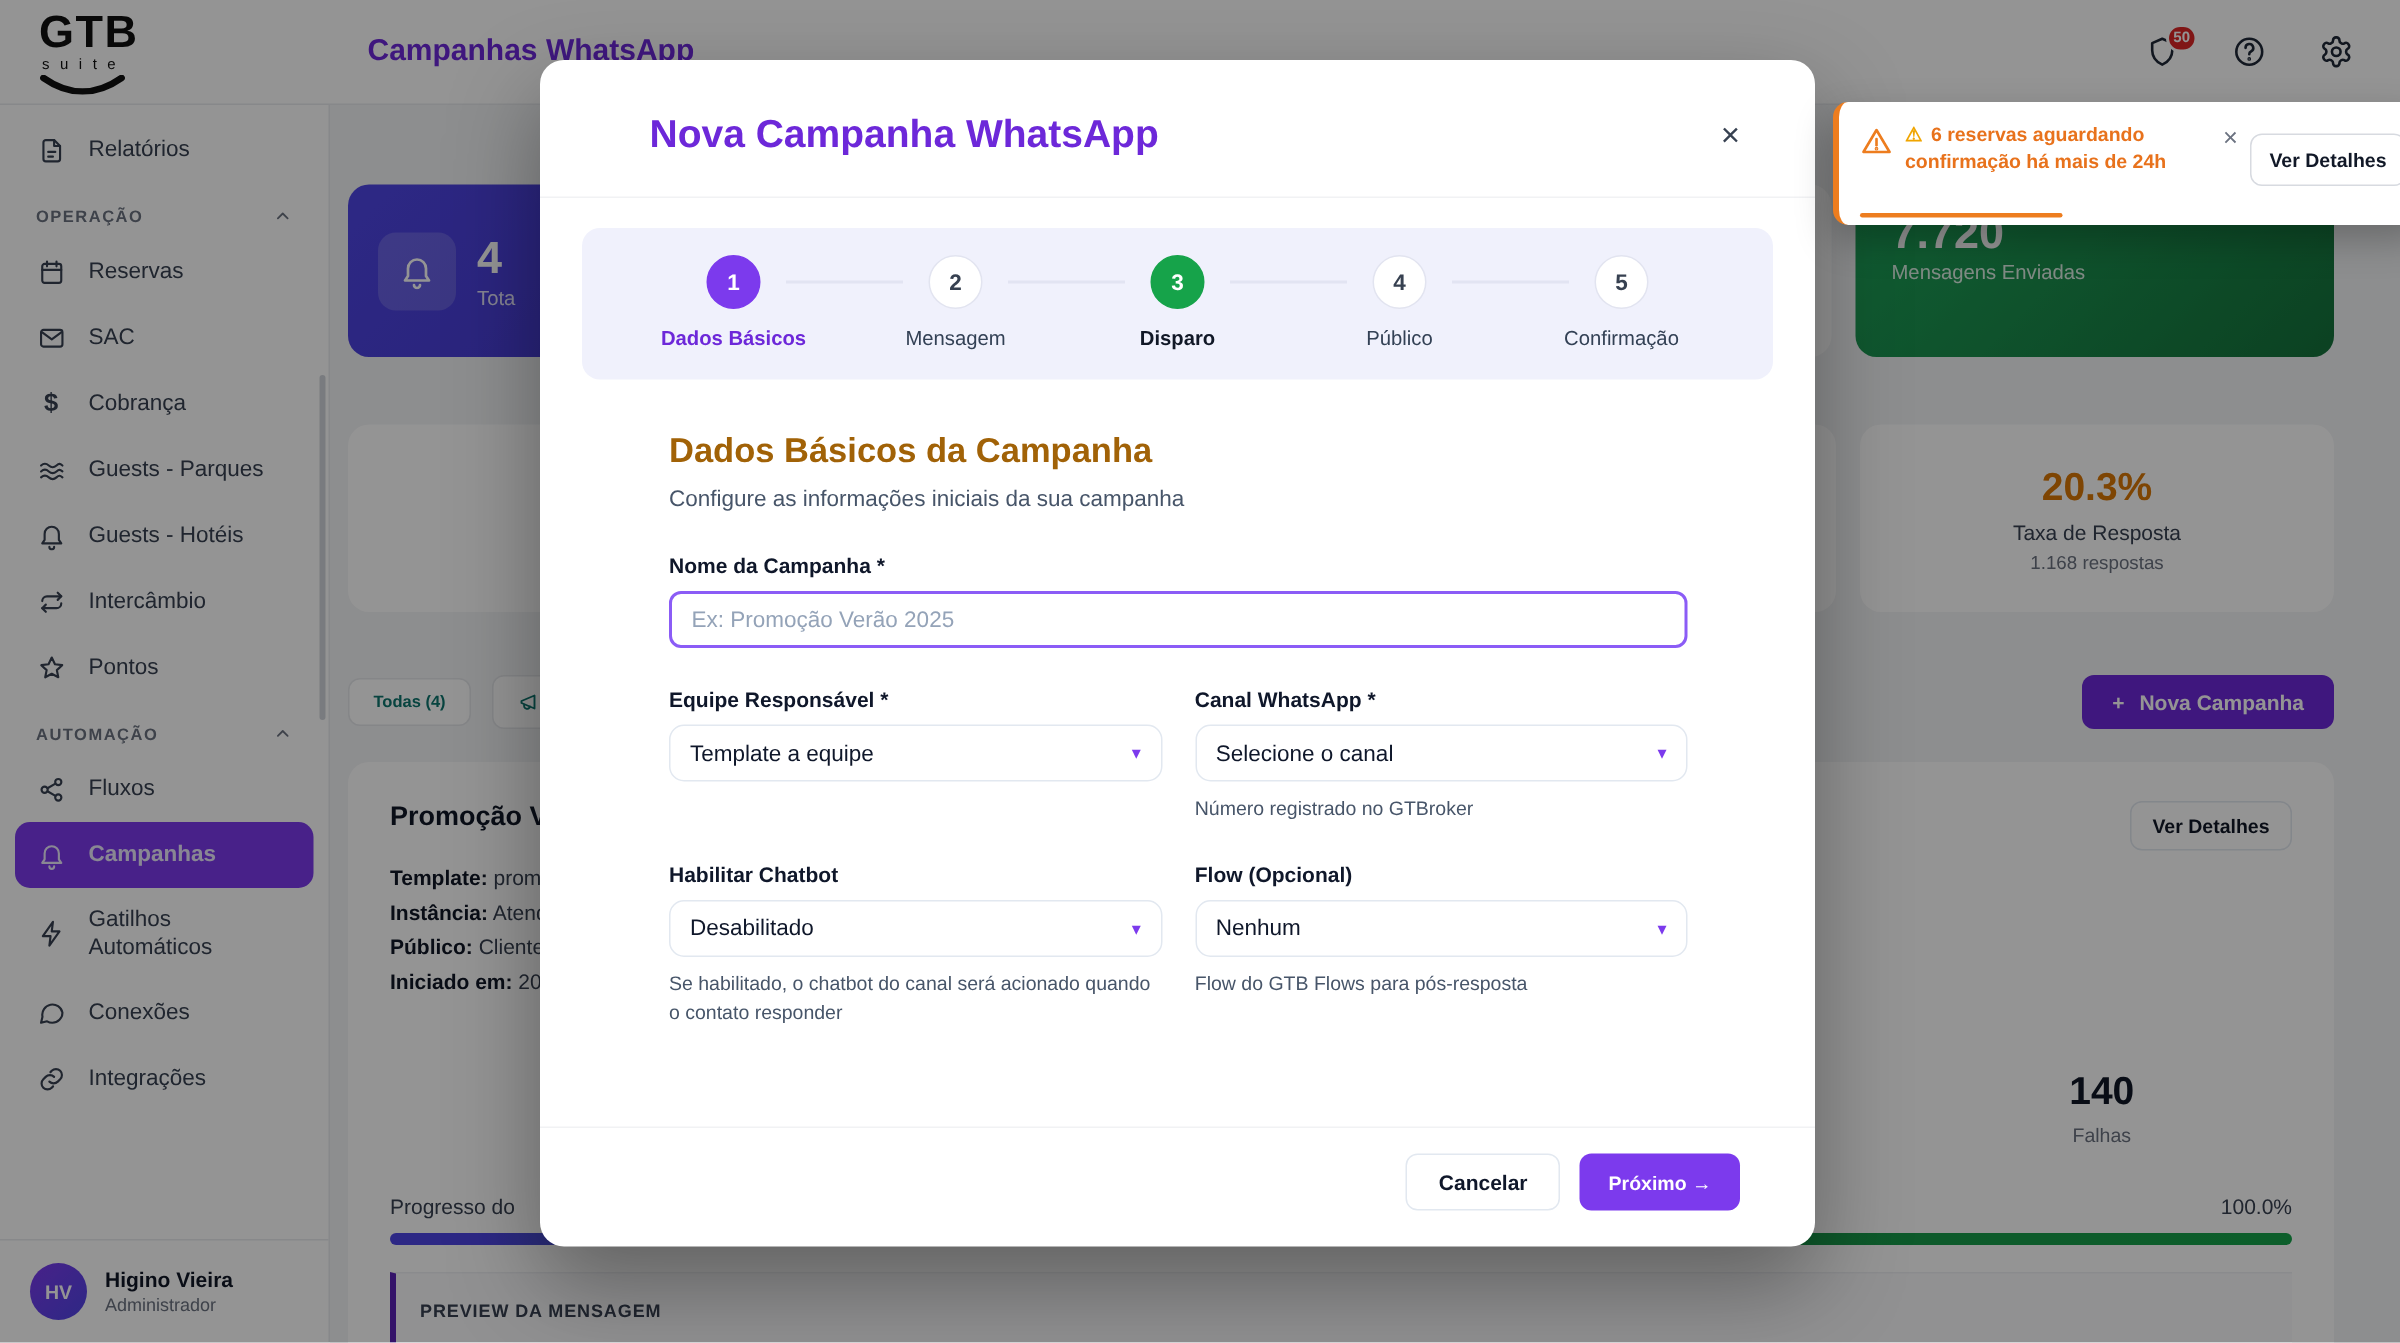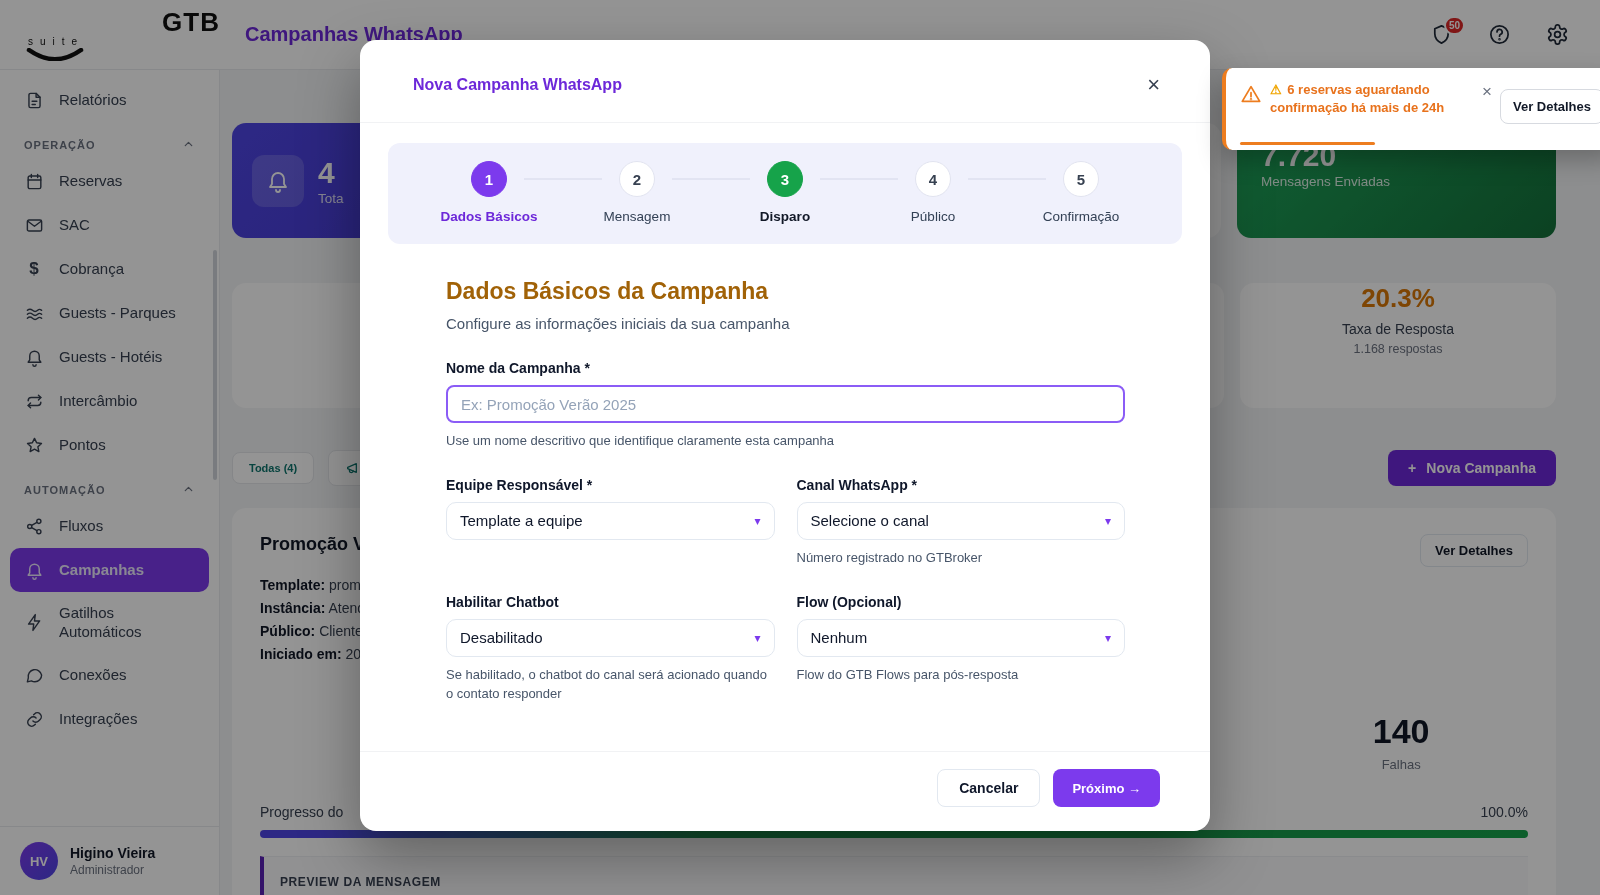--- a/index.html
+++ b/index.html
@@ -3,21 +3,21 @@
 <meta charset="utf-8">
 <style>
   * { margin:0; padding:0; box-sizing:border-box; }
   html,body { width:1600px; height:895px; }
   body { font-family:"Liberation Sans", sans-serif; background:#F3F4F6; }
   .screen { position:relative; width:1600px; height:895px; overflow:hidden; background:#F3F4F6; }
 
   
   .topbar { position:absolute; left:0; top:0; width:1600px; height:70px; background:#fff; border-bottom:1px solid #E8EAEE; display:flex; align-items:center; z-index:10; }
   .logo-wrap { width:220px; padding-left:26px; display:flex; flex-direction:column; }
-  .logo-name { font-size:26px; font-weight:800; letter-spacing:1px; color:#111; line-height:1;text-align:right; }
+  .logo-name { font-size:30px; font-weight:800; letter-spacing:1px; color:#111; line-height:1; }
   .logo-sub { font-size:10px; letter-spacing:7px; color:#111; margin:1px 0 0 2px; }
   .logo-swoosh { margin-top:1px; }
   .page-title { margin-left:25px; font-size:20px; font-weight:700; color:#6D28D9; }
   .topbar-icons { margin-left:auto; margin-right:30px; display:flex; align-items:center; gap:34px; }
   .tb-icon { position:relative; width:24px; height:24px; color:#1F2937; cursor:pointer; }
   .badge { position:absolute; top:-7px; right:-11px; min-width:19px; height:19px; padding:0 3px; background:#DC2626; border:2px solid #fff; border-radius:10px; color:#fff; font-size:10px; font-weight:700; display:flex; align-items:center; justify-content:center; }
 
   
   .sidebar { position:absolute; left:0; top:70px; width:220px; height:825px; background:#fff; border-right:1px solid #E8EAEE; z-index:10; display:flex; flex-direction:column; }
   .nav { padding:8px 10px 0 10px; }
@@ -36,37 +36,37 @@
   .main { position:absolute; left:220px; top:70px; width:1380px; height:825px; padding:53px 44px 0 12px; }
   .stats-row1 { display:grid; grid-template-columns:repeat(4,1fr); gap:16px; height:115px; }
   .scard { border-radius:14px; background:#fff; }
   .scard.purple { background:linear-gradient(135deg,#4F46E5,#4338CA); display:flex; align-items:center; gap:14px; padding:18px 20px; }
   .scard.green { background:linear-gradient(135deg,#1EA45A,#15713B); padding:16px 24px; }
   .iconbox { width:52px; height:52px; border-radius:12px; background:rgba(255,255,255,.16); display:flex; align-items:center; justify-content:center; color:#fff; }
   .sval { font-size:30px; font-weight:800; color:#fff; line-height:1.1; }
   .slab { font-size:13.5px; color:rgba(255,255,255,.85); margin-top:2px; }
   .stats-row2 { display:grid; grid-template-columns:1fr 316px 316px; gap:16px; height:125px; margin-top:45px; }
   .rcard { border-radius:14px; background:#fff; }
-  .rcard.resp { display:flex; flex-direction:column; align-items:center; justify-content:flex-start; }
+  .rcard.resp { display:flex; flex-direction:column; align-items:center; justify-content:center; }
   .resp-val { font-size:26px; font-weight:800; color:#D97706; }
   .resp-lab { font-size:14px; color:#374151; margin-top:7px; }
   .resp-sub { font-size:12.5px; color:#6B7280; margin-top:5px; }
   .filter-row { margin-top:42px; display:flex; align-items:center; gap:14px; }
   .chip { display:flex; align-items:center; gap:8px; background:#fff; border:1px solid #E5E7EB; border-radius:8px; padding:9px 16px; font-size:11px; font-weight:600; color:#0f766e; cursor:pointer; }
   .chip.cut { width:92px; overflow:hidden; white-space:nowrap; }
   .btn-newcamp { margin-left:auto; display:flex; align-items:center; gap:10px; background:#6D28D9; color:#fff; border:none; border-radius:8px; padding:10px 20px; font-size:14px; font-weight:600; cursor:pointer; font-family:inherit; }
   .campaign-card { margin-top:22px; background:#fff; border-radius:14px; padding:26px 28px; min-height:430px; }
   .cc-top { display:flex; align-items:flex-start; justify-content:space-between; }
   .cc-title { font-size:18px; font-weight:800; color:#111827; }
   .btn-details { background:#fff; border:1px solid #E2E8F0; border-radius:8px; padding:8px 14px; font-size:13px; font-weight:600; color:#111827; cursor:pointer; font-family:inherit; }
   .cc-meta { margin-top:10px; display:flex; flex-direction:column; gap:7px; font-size:14px; color:#374151; }
   .cc-meta b { color:#111827; }
   .cc-stats { display:flex; margin-top:50px; }
   .cc-col { flex:1; text-align:center; }
-  .cc-val { font-size:34px; font-weight:800; color:#111827; }
+  .cc-val { font-size:26px; font-weight:800; color:#111827; }
   .cc-val.orange { color:#D97706; }
   .cc-lab { font-size:13px; color:#6B7280; margin-top:6px; }
   .cc-progrow { display:flex; justify-content:space-between; margin-top:32px; font-size:14px; color:#374151; }
   .cc-bar { margin-top:10px; height:8px; border-radius:4px; background:linear-gradient(90deg,#4F46E5 0%,#4F46E5 5%,#1D8A4C 35%,#16A34A 100%); }
   .cc-preview { margin-top:18px; background:#FAFAFC; border-left:4px solid #5B21B6; border-top:1px solid #EEF0F3; padding:18px 16px 40px 16px; }
   .cc-preview-lab { font-size:12px; font-weight:700; letter-spacing:.6px; color:#374151; }
 
   
   .overlay { position:absolute; inset:0; background:rgba(0,0,0,.42); z-index:40; }
 
@@ -75,21 +75,21 @@
   .toast-tri { color:#ED7D1F; flex:none; margin-top:2px; }
   .toast-text { flex:1; font-size:13px; font-weight:600; color:#E8721C; line-height:1.4; }
   .toast-emoji { color:#F0A500; margin-right:2px; }
   .toast-close { flex:none; color:#6B7280; font-size:17px; line-height:1; cursor:pointer; margin-top:2px; }
   .toast-btn { flex:none; background:#fff; border:1px solid #D7DAE0; border-radius:8px; padding:9px 12px; font-size:13px; font-weight:600; color:#111827; cursor:pointer; font-family:inherit; margin-top:8px; }
   .toast-line { position:absolute; left:14px; bottom:5px; width:135px; height:3px; background:#ED7D1F; border-radius:2px; }
 
   
   .modal { position:absolute; left:360px; top:40px; width:850px; height:791px; background:#fff; border-radius:16px; box-shadow:0 25px 60px rgba(0,0,0,.35); z-index:50; display:flex; flex-direction:column; }
   .modal-header { padding:34px 50px 26px 53px; border-bottom:1px solid #F1F2F4; display:flex; align-items:center; justify-content:space-between; }
-  .modal-title { font-size:16px; font-weight:700; color:#6D28D9; }
+  .modal-title { font-size:26px; font-weight:700; color:#6D28D9;margin-left:20px; }
   .modal-close { font-size:22px; color:#374151; cursor:pointer; line-height:1; }
   .steps { margin:20px 28px 0 28px; background:#F0F1FC; border-radius:12px; padding:18px 66px 20px 66px; display:flex; align-items:flex-start; }
   .step { display:flex; flex-direction:column; align-items:center; width:70px; }
   .step-circle { width:36px; height:36px; border-radius:50%; display:flex; align-items:center; justify-content:center; font-size:15px; font-weight:700; background:#fff; border:1.5px solid #E2E4F0; color:#374151; }
   .step.active .step-circle { background:#7C3AED; border-color:#7C3AED; color:#fff; }
   .step.done .step-circle { background:#16A34A; border-color:#16A34A; color:#fff; }
   .step-label { margin-top:12px; font-size:13.5px; color:#334155; white-space:nowrap; }
   .step.active .step-label { color:#6D28D9; font-weight:700; }
   .step.done .step-label { color:#111827; font-weight:700; }
   .conn { flex:1; height:2px; background:#E2E4F2; margin-top:17px; }
@@ -417,21 +417,20 @@
         <div class="step-circle">5</div>
         <div class="step-label">Confirmação</div>
       </div>
     </div>
     <div class="modal-body">
       <div class="mb-title">Dados Básicos da Campanha</div>
       <div class="mb-sub">Configure as informações iniciais da sua campanha</div>
       <div class="field">
         <div class="f-label">Nome da Campanha *</div>
         <input class="f-input" type="text" placeholder="Ex: Promoção Verão 2025" style="">
-        <div class="f-help">Use um nome descritivo que identifique claramente esta campanha</div>
       </div>
       <div class="grid2">
         <div>
           <div class="f-label">Equipe Responsável *</div>
           <div class="selectbox">
             <span>Template a equipe</span>
             <span class="chev">▾</span>
           </div>
         </div>
         <div>

